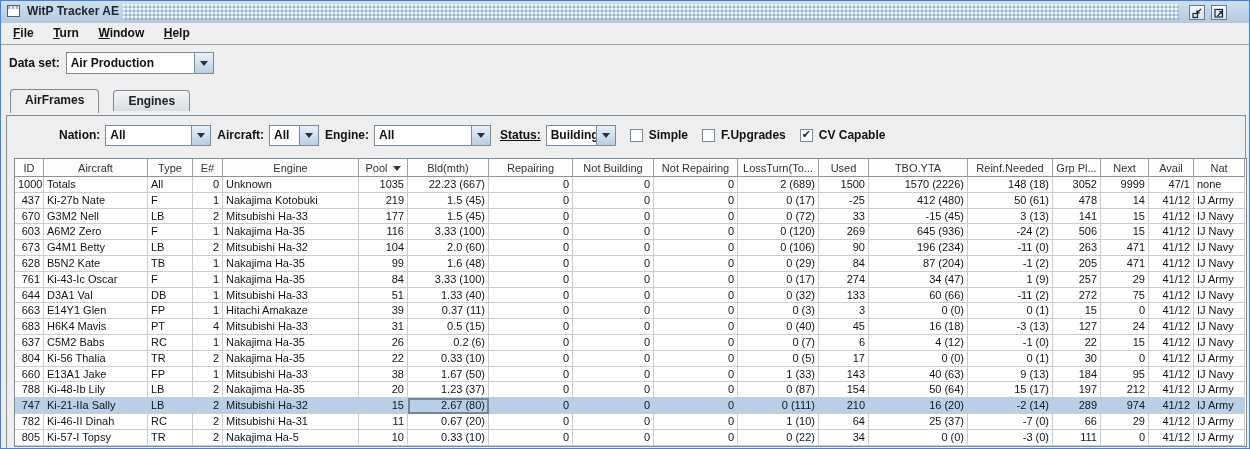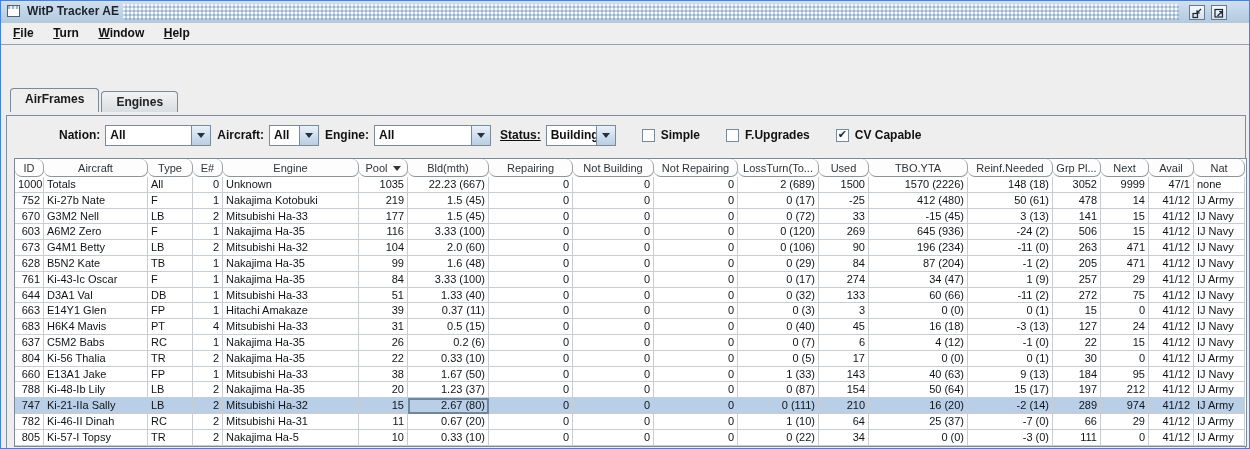--- a/index.html
+++ b/index.html
@@ -36,49 +36,49 @@
   
   .combo{position:relative;height:22px;background:#ffffff;border:1px solid #7a8a99;box-sizing:border-box;
     display:inline-flex;align-items:center;cursor:default;}
   .combo .val{font-size:12px;font-weight:bold;color:#111;padding:0 4px;white-space:nowrap;overflow:hidden;flex:1;}
   .combo .arrow-btn{width:18px;height:100%;border-left:1px solid #7a8a99;
     background:linear-gradient(#eaf1f9,#b9cde2);display:flex;align-items:center;justify-content:center;}
   .combo .arrow-btn .tri{width:0;height:0;border-left:4px solid transparent;border-right:4px solid transparent;
     border-top:5px solid #24313e;}
 
   
-  .tabs{position:absolute;left:9px;top:88px;height:23px;display:flex;align-items:flex-end;}
+  .tabs{position:absolute;left:9px;top:88px;height:23px;display:flex;align-items:center;gap:12px;}
   .tab{font-size:12px;font-weight:bold;color:#1a1a1a;padding:3px 14px 3px 14px;border:1px solid #7a8a99;
     border-bottom:none;background:linear-gradient(#fafbfc,#dfe4e9);margin-right:2px;
     border-radius:4px 4px 0 0;position:relative;}
   .tab.active{background:#eeeeee;height:17px;z-index:3;box-shadow:0 2px 0 #eeeeee;}
   .tab.inactive{height:14px;background:linear-gradient(#f2f3f4,#d9dde1);color:#222;}
 
   
   .tab-panel{position:absolute;left:5px;top:114px;width:1240px;height:337px;border:1px solid #7d8da0;
     box-sizing:border-box;background:#eeeeee;z-index:2;}
 
   
   .filter-row{position:absolute;left:0;top:7px;height:24px;display:flex;align-items:center;padding-left:46px;}
   .filter-row .flbl{font-size:12px;font-weight:bold;color:#111;margin:0 5px 0 6px;}
   .filter-row .combo{height:21px;}
-  .checkbox-group{display:flex;align-items:center;margin-left:26px;}
+  .checkbox-group{display:flex;align-items:center;margin-left:14px;}
   .checkbox{width:13px;height:13px;background:#fdfdfd;border:1px solid #7a8a99;box-sizing:border-box;
     display:inline-flex;align-items:center;justify-content:center;font-size:11px;line-height:11px;color:#1c2733;}
   .checkbox .mark{visibility:hidden;font-weight:bold;transform:translateY(-1px);}
   .checkbox.checked .mark{visibility:visible;}
   .checkbox-group .clbl{font-size:12px;font-weight:bold;color:#111;margin-left:6px;}
 
   
   .scrollpane{position:absolute;left:7px;top:42px;width:1233px;height:289px;border:1px solid #7a8a99;
     box-sizing:border-box;background:#ffffff;overflow:hidden;}
   table.grid{border-collapse:separate;border-spacing:0;table-layout:fixed;width:1230px;font-size:11px;color:#101418;}
   table.grid th{height:18px;font-weight:normal;color:#2e3338;text-align:center;background:#fdfdfd;
     border-right:1px solid #9aa0a6;border-bottom:1px solid #8d9399;padding:0 2px;overflow:hidden;
-    white-space:nowrap;box-sizing:border-box;border-radius:7px;}
+    white-space:nowrap;box-sizing:border-box;}
   table.grid td{height:14.8px;line-height:14.8px;background:#ffffff;border-right:1px solid #c9cdd1;
     border-bottom:1px solid #c9cdd1;padding:0 3px;overflow:hidden;white-space:nowrap;box-sizing:border-box;}
   table.grid td.al{text-align:left;}
   table.grid td.ar{text-align:right;}
   table.grid tr.selected td{background:#b9cfe8;}
   table.grid td.focused{outline:2px solid #70869c;outline-offset:-2px;margin-top:19px;}
   .sort-tri{display:inline-block;width:0;height:0;border-left:4px solid transparent;
     border-right:4px solid transparent;border-top:5px solid #333;margin-left:5px;vertical-align:middle;}
 </style>
 </head>
@@ -104,20 +104,29 @@
     </button>
   </div>
 
   <div class="menubar">
     <span class="menu-item">File</span>
     <span class="menu-item">Turn</span>
     <span class="menu-item">Window</span>
     <span class="menu-item">Help</span>
   </div>
 
+  <div class="dataset-row">
+    <span class="lbl">Data set:</span>
+    <span class="combo" style="width:148px;">
+      <span class="val">Air Production</span>
+      <span class="arrow-btn">
+          <span class="tri"></span>
+        </span>
+    </span>
+  </div>
 
   <div class="tabs">
     <span class="tab active">AirFrames</span>
     <span class="tab inactive">Engines</span>
   </div>
 
   <div class="tab-panel">
 
     <div class="filter-row">
       <span class="flbl">Nation:</span>
@@ -228,21 +237,21 @@
               <td class="ar">2 (689)</td>
               <td class="ar">1500</td>
               <td class="ar">1570 (2226)</td>
               <td class="ar">148 (18)</td>
               <td class="ar">3052</td>
               <td class="ar">9999</td>
               <td class="ar">47/1</td>
               <td class="al">none</td>
             </tr>
             <tr>
-              <td class="ar">752</td>
+              <td class="ar">437</td>
               <td class="al">Ki-27b Nate</td>
               <td class="al">F</td>
               <td class="ar">1</td>
               <td class="al">Nakajima Kotobuki</td>
               <td class="ar">219</td>
               <td class="ar">1.5 (45)</td>
               <td class="ar">0</td>
               <td class="ar">0</td>
               <td class="ar">0</td>
               <td class="ar">0 (17)</td>

